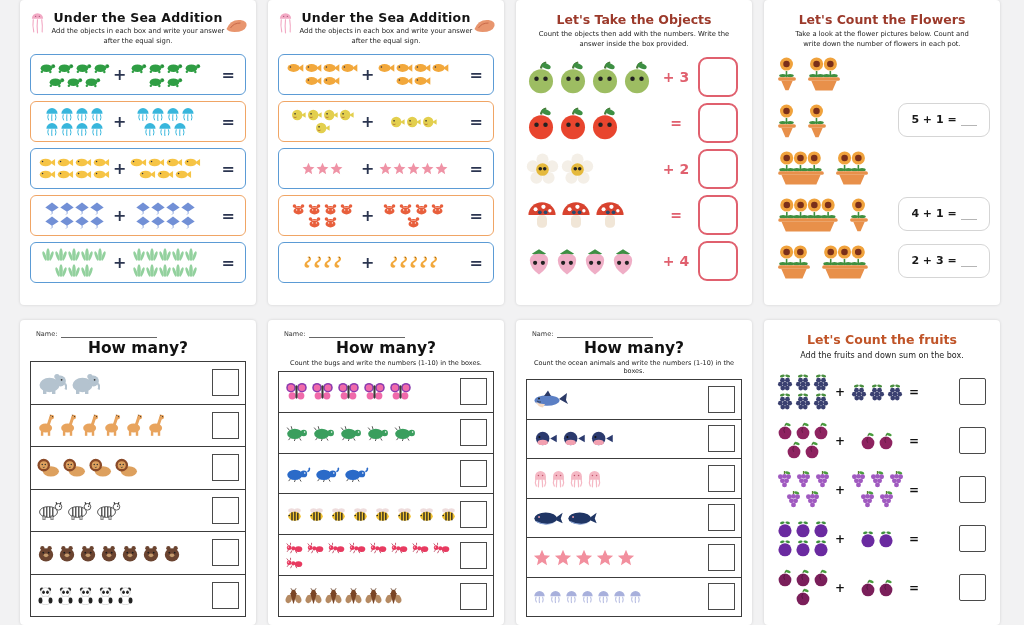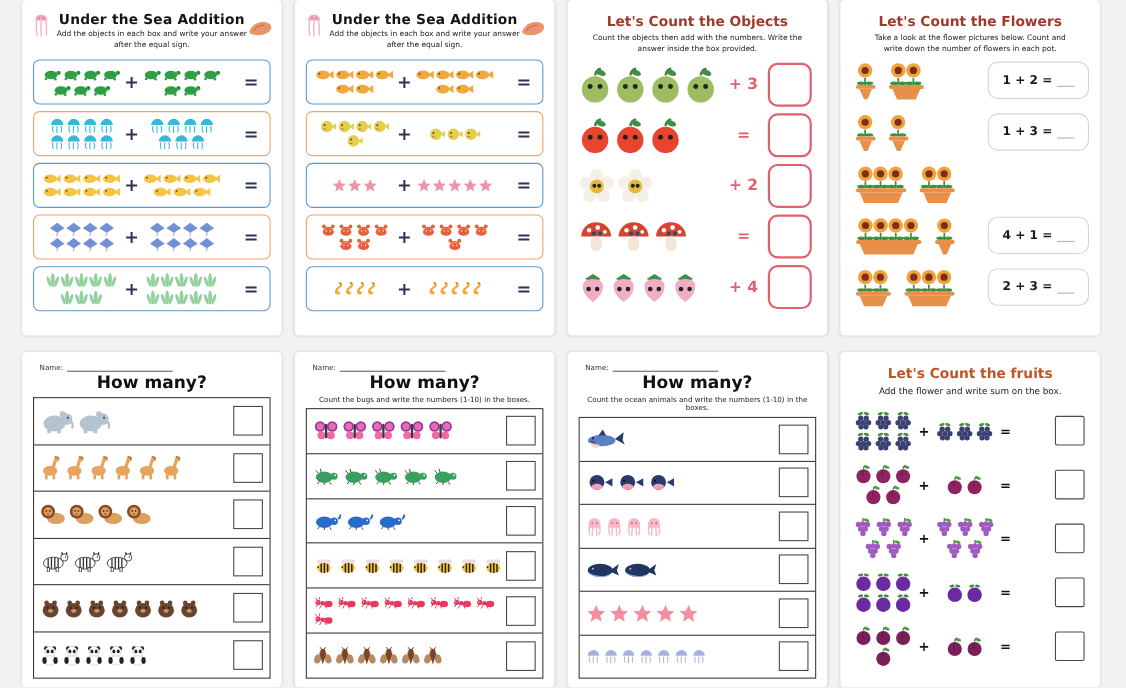--- a/index.html
+++ b/index.html
@@ -1054,21 +1054,21 @@
             <svg viewBox="0 0 14 22" preserveAspectRatio="xMidYMid meet">
               <path d="M8.5 1.5 q4.5 .5 4 4.5 q-.5 3.5 -4 4.5 q-2.5 .8 -2 3 q.5 2.5 3.5 2 q0 4 -4 3.5 q-4.5 -.6 -3.5 -5.5 q.8 -4 4 -5 q3 -1 2.5 -3.5 q-.4 -2 -2.5 -2 Z" fill="#f2a83c"></path>
               <circle cx="10" cy="3" r=".8" fill="#6b4d1f"></circle>
             </svg>
           </span>
         </span>
         <span class="sea-sym sea-eq">=</span>
       </div>
     </div>
     <div class="card">
-      <div class="obj-title" style="color: rgb(156, 58, 43);">Let's Count the Objects</div>
+      <div class="obj-title" style="color: rgb(156, 58, 43);">Let's Take the Objects</div>
       <div class="obj-sub">Count the objects then add with the numbers. Write the answer inside the box provided.</div>
       <div class="co-rows">
         <div class="co-row">
           <span class="co-items">
             <span class="it" style="width: 30px; height: 33px;">
               <svg viewBox="0 0 20 22" preserveAspectRatio="xMidYMid meet">
                 <path d="M10 5 q.5 -3.5 3.5 -4" stroke="#4a7c3a" stroke-width="1.5" fill="none"></path>
                 <ellipse cx="13.4" cy="3.4" rx="3.2" ry="1.7" fill="#3d8f43" transform="rotate(22 13.4 3.4)"></ellipse>
                 <circle cx="10" cy="13.5" r="8" fill="#9dbd62"></circle>
                 <circle cx="7" cy="11.8" r="1.5" fill="#222"></circle>
@@ -1274,24 +1274,20 @@
               <line x1="23" y1="15" x2="23" y2="21" stroke="#3f8f3f" stroke-width="1.5"></line>
               <ellipse cx="19.5" cy="19.5" rx="3.5" ry="1.5" fill="#3f8f3f"></ellipse>
               <ellipse cx="26.5" cy="19.5" rx="3.5" ry="1.5" fill="#3f8f3f"></ellipse>
               <circle cx="23" cy="8.5" r="6.2" fill="#f0a23c"></circle>
               <circle cx="23" cy="8.5" r="3.1" fill="#7a2f1a"></circle>
               <rect x="2" y="21" width="30" height="3.4" rx="1.6" fill="#e8904a"></rect>
               <polygon points="5,24.4 29,24.4 25,33.5 9,33.5" fill="#e8904a"></polygon>
             </svg>
           </span>
         </span>
-        <span class="cf-eq">
-          <span>1 + 2 =</span>
-          <span class="cf-blank"></span>
-        </span>
       </div>
       <div class="cf-row">
         <span class="cf-pots">
           <span class="pot-wrap" style="width: 22px;">
             <svg viewBox="0 0 21 34" preserveAspectRatio="xMidYMid meet">
               <line x1="10" y1="15" x2="10" y2="21" stroke="#3f8f3f" stroke-width="1.5"></line>
               <ellipse cx="6.5" cy="19.5" rx="3.5" ry="1.5" fill="#3f8f3f"></ellipse>
               <ellipse cx="13.5" cy="19.5" rx="3.5" ry="1.5" fill="#3f8f3f"></ellipse>
               <circle cx="10" cy="8.5" r="6.2" fill="#f0a23c"></circle>
               <circle cx="10" cy="8.5" r="3.1" fill="#7a2f1a"></circle>
@@ -1305,21 +1301,21 @@
               <ellipse cx="6.5" cy="19.5" rx="3.5" ry="1.5" fill="#3f8f3f"></ellipse>
               <ellipse cx="13.5" cy="19.5" rx="3.5" ry="1.5" fill="#3f8f3f"></ellipse>
               <circle cx="10" cy="8.5" r="6.2" fill="#f0a23c"></circle>
               <circle cx="10" cy="8.5" r="3.1" fill="#7a2f1a"></circle>
               <rect x="2" y="21" width="17" height="3.4" rx="1.6" fill="#e8904a"></rect>
               <polygon points="5,24.4 16,24.4 12,33.5 9,33.5" fill="#e8904a"></polygon>
             </svg>
           </span>
         </span>
         <span class="cf-eq">
-          <span>1 + 3 =</span>
+          <span>5 + 1 =</span>
           <span class="cf-blank"></span>
         </span>
       </div>
       <div class="cf-row">
         <span class="cf-pots">
           <span class="pot-wrap" style="width: 50px;">
             <svg viewBox="0 0 47 34" preserveAspectRatio="xMidYMid meet">
               <line x1="10" y1="15" x2="10" y2="21" stroke="#3f8f3f" stroke-width="1.5"></line>
               <ellipse cx="6.5" cy="19.5" rx="3.5" ry="1.5" fill="#3f8f3f"></ellipse>
               <ellipse cx="13.5" cy="19.5" rx="3.5" ry="1.5" fill="#3f8f3f"></ellipse>
@@ -2331,21 +2327,21 @@
                 <path d="M4.5 11 q-1.5 4 .5 7.5 M9.8 11 q-.5 5 0 8.5 M15 11 q1.5 4 0 7.5" stroke="#a8b0dc" stroke-width="1.4" fill="none" stroke-linecap="round"></path>
               </svg>
             </span>
           </span>
           <span class="hm-box"></span>
         </div>
       </div>
     </div>
     <div class="card">
       <div class="obj-title" style="color: rgb(192, 84, 40);">Let's Count the fruits</div>
-      <div class="obj-sub" style="font-size: 8px;">Add the flower and write sum on the box.</div>
+      <div class="obj-sub" style="font-size: 8px;">Add the fruits and down sum on the box.</div>
       <div class="ft-rows">
         <div class="ft-row">
           <span class="ft-grp">
             <span class="it" style="width: 16px; height: 18px;">
               <svg viewBox="0 0 18 20" preserveAspectRatio="xMidYMid meet">
                 <ellipse cx="6" cy="3.2" rx="2.8" ry="1.5" fill="#4a8f3f" transform="rotate(-15 6 3.2)"></ellipse>
                 <ellipse cx="12" cy="3.2" rx="2.8" ry="1.5" fill="#4a8f3f" transform="rotate(15 12 3.2)"></ellipse>
                 <circle cx="6.2" cy="8" r="2.7" fill="#3a4070"></circle>
                 <circle cx="11.8" cy="8" r="2.7" fill="#3a4070"></circle>
                 <circle cx="3.8" cy="12.5" r="2.7" fill="#3a4070"></circle>

